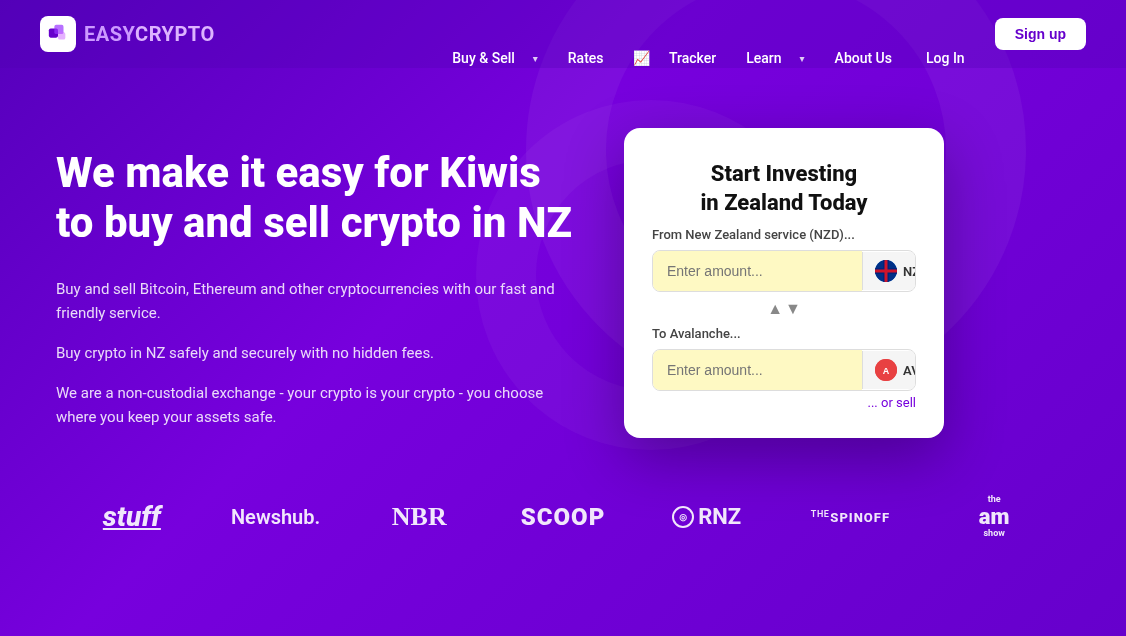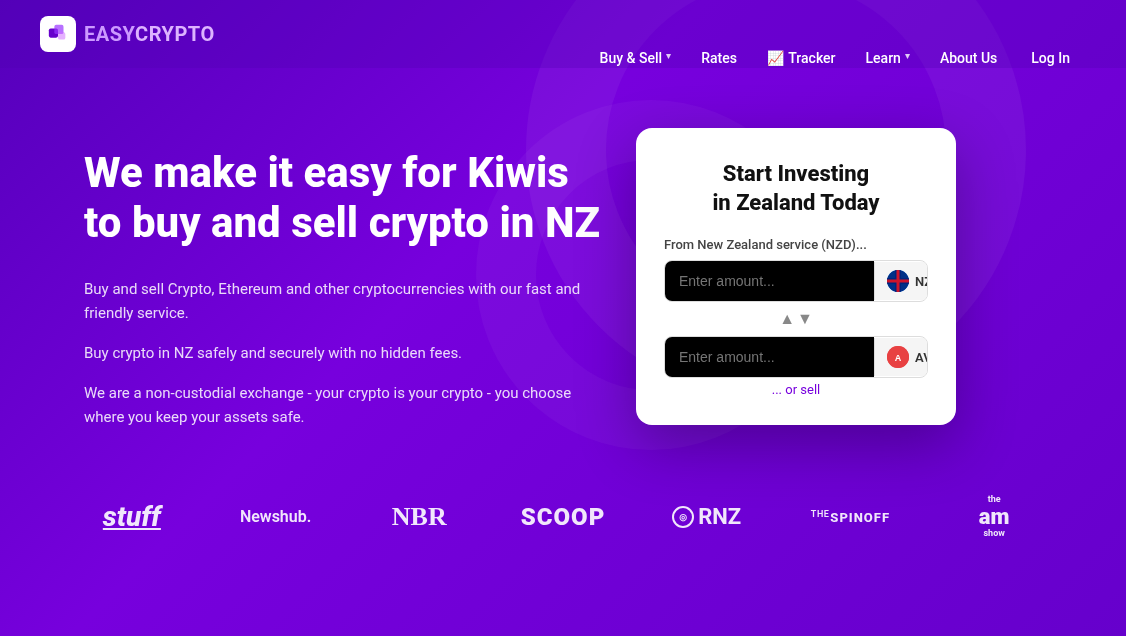--- a/index.html
+++ b/index.html
@@ -64,22 +64,22 @@
       letter-spacing: 0.5px;
     }
     .logo-text span { color: #cc99ff; }
     .nav-links {
       display: flex;
       align-items: center;
       gap: 6px;
     }
     .nav-item {
       display: flex;
-      align-items: flex-start;
-      gap: 4px;
+      align-items: center;
+      gap: 18px;
       padding: 8px 12px;
       color: white;
       font-size: 14px;
       font-weight: 500;
       cursor: pointer;
       border-radius: 6px;
       white-space: nowrap;
       margin-top: 48px;
     }
     .nav-chevron { font-size: 10px; opacity: 0.8; }
@@ -104,22 +104,22 @@
       border: none;
       margin-left: 8px;
     }
 
     
     .hero {
       position: relative;
       z-index: 5;
       display: flex;
       align-items: flex-start;
-      padding: 60px 60px 40px 84px;
-      gap: 32px;
+      padding: 60px 60px 40px 56px;
+      gap: 48px;
     }
     .hero-left {
       flex: 1;
       padding-top: 20px;
       max-width: 520px;
     }
     .hero-title {
       font-size: 42px;
       font-weight: 800;
       line-height: 1.2;
@@ -142,21 +142,21 @@
       padding: 32px 28px 28px;
       color: #333;
       box-shadow: 0 20px 60px rgba(0,0,0,0.3);
     }
     .card-title {
       text-align: center;
       font-size: 22px;
       font-weight: 800;
       color: #111;
       line-height: 1.3;
-      margin-bottom: 20px;
+      margin-bottom: 10px;
     }
     .card-label {
       font-size: 13px;
       font-weight: 500;
       color: #444;
       margin-bottom: 8px;
     }
     .input-row {
       display: flex;
       align-items: center;
@@ -165,21 +165,21 @@
       overflow: hidden;
       margin-bottom: 4px;
     }
     .amount-input {
       flex: 1;
       border: none;
       outline: none;
       padding: 12px 14px;
       font-size: 14px;
       color: #888;
-      background: #000000;
+      background: #fef9c3;
     }
     .currency-selector {
       display: flex;
       align-items: center;
       gap: 6px;
       padding: 8px 12px;
       background: #f5f5f5;
       border-left: 1.5px solid #ddd;
       cursor: pointer;
       font-size: 13px;
@@ -228,21 +228,21 @@
       font-size: 16px;
       font-weight: 700;
       border: none;
       border-radius: 10px;
       cursor: pointer;
       margin-top: 16px;
       margin-bottom: 10px;
     }
 
     .or-sell {
-      text-align: center;
+      text-align: right;
       font-size: 13px;
       color: #7700dd;
       cursor: pointer;
     }
 
     
     .featured {
       position: relative;
       z-index: 5;
       padding: 10px 60px 40px;
@@ -261,21 +261,21 @@
     .media-logo {
       flex: 1;
       display: flex;
       align-items: center;
       justify-content: center;
       color: white;
       font-weight: 800;
       opacity: 0.9;
     }
     .logo-stuff { font-size: 28px; font-style: italic; }
-    .logo-newshub { font-size: 16px; font-weight: 600; }
+    .logo-newshub { font-size: 20px; font-weight: 600; }
     .logo-nbr { font-size: 26px; font-weight: 900; font-family: Georgia, serif; }
     .logo-scoop { font-size: 24px; font-weight: 900; letter-spacing: 1px; }
     .logo-amshow { font-size: 13px; font-weight: 700; text-align: center; line-height: 1.2; }
 
     .rnz-circle {
       display: inline-flex;
       align-items: center;
       justify-content: center;
       width: 22px; height: 22px;
       border-radius: 50%;
@@ -329,27 +329,28 @@
     <div class="nav-item">
       <span>Learn</span>
       <span class="nav-chevron">▾</span>
     </div>
     <div class="nav-item">
       <span>About Us</span>
     </div>
     <div class="btn-login nav-item">
       <span>Log In</span>
     </div>
+    <button class="btn-signup">Sign up</button>
   </div>
 </nav>
 
 <div class="hero">
   <div class="hero-left">
     <h1 class="hero-title">We make it easy for Kiwis to buy and sell crypto in NZ</h1>
-    <p class="hero-desc">Buy and sell Crypto, Ethereum and other cryptocurrencies with our fast and friendly service.</p>
+    <p class="hero-desc">Buy and sell Bitcoin, Ethereum and other cryptocurrencies with our fast and friendly service.</p>
     <p class="hero-desc">Buy crypto in NZ safely and securely with no hidden fees.</p>
     <p class="hero-desc">We are a non-custodial exchange - your crypto is your crypto - you choose where you keep your assets safe.</p>
   </div>
 
   <div class="hero-card">
     <div class="card-title">
       <span>Start Investing</span><br>
       <span>in Zealand Today</span>
     </div>
 
@@ -371,20 +372,21 @@
       </div>
     </div>
 
     <div class="swap-row">
       <button class="swap-btn">
         <span>▲</span>
         <span>▼</span>
       </button>
     </div>
 
+    <div class="card-label">To Avalanche...</div>
     <div class="input-row">
       <input class="amount-input" type="text" placeholder="Enter amount..." style="">
       <div class="currency-selector">
         <div class="avax-icon">
           <svg viewBox="0 0 22 22" width="22" height="22">
             <circle cx="11" cy="11" r="11" fill="#e84142"></circle>
             <text x="11" y="15" text-anchor="middle" fill="white" font-size="9" font-weight="800" font-family="Arial">A</text>
           </svg>
         </div>
         <span>AVAX</span>

